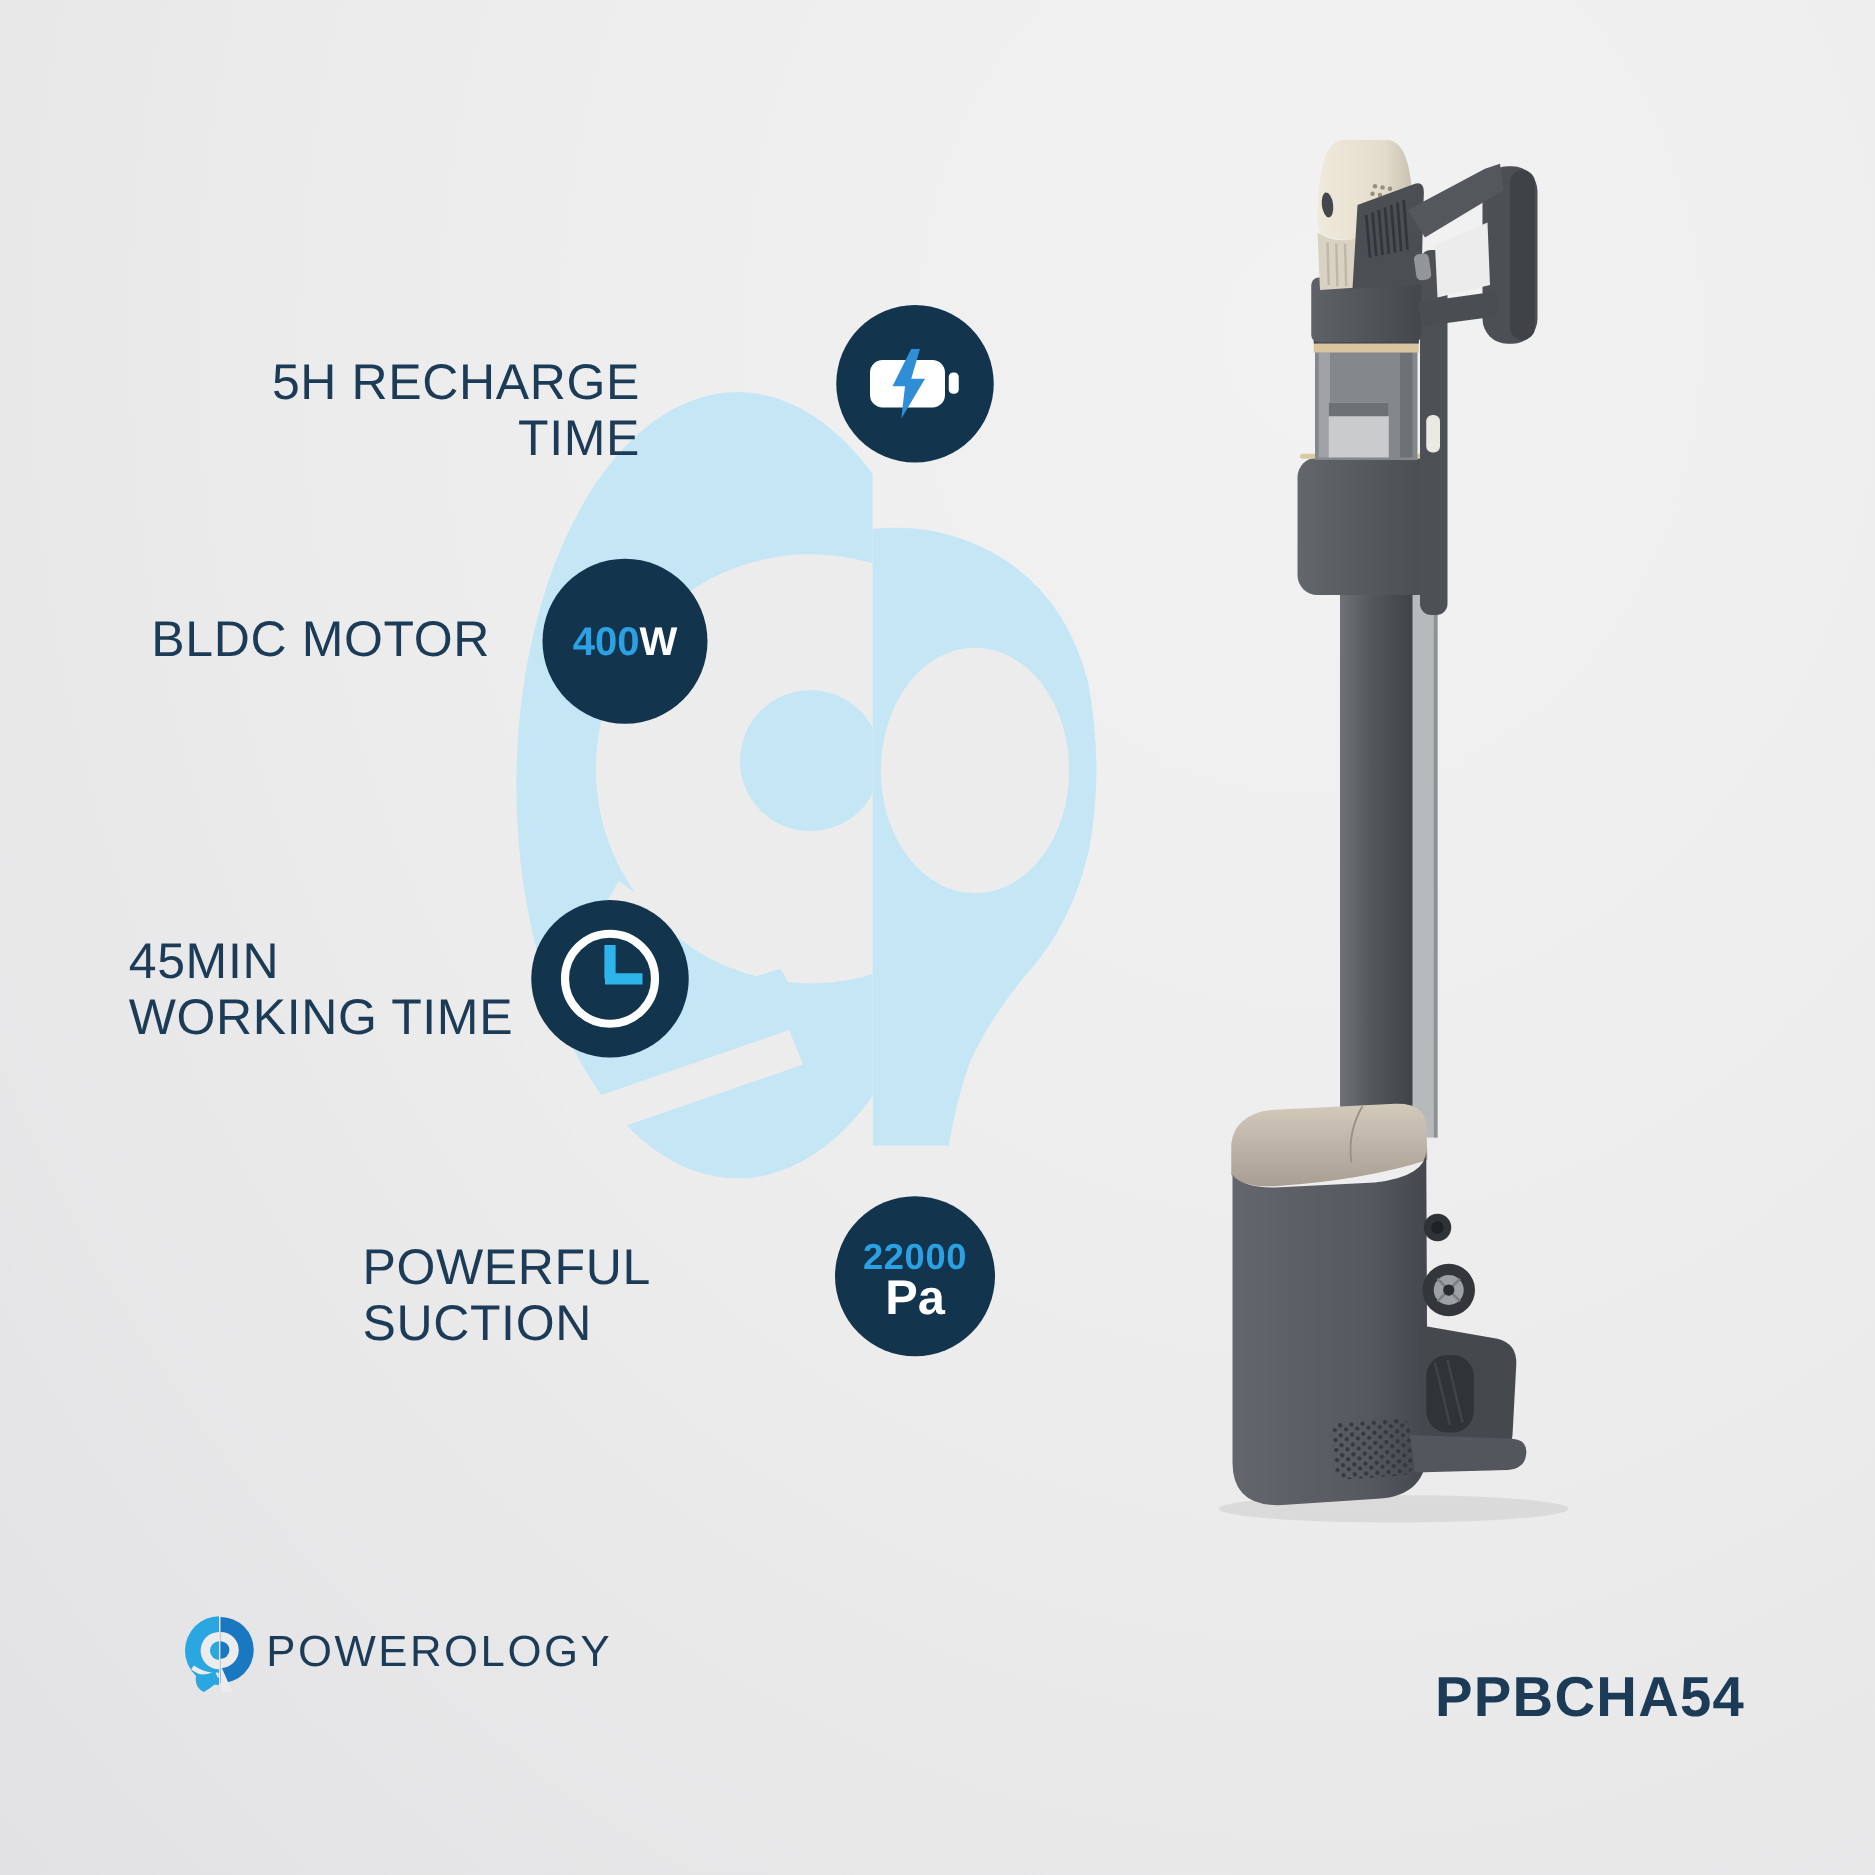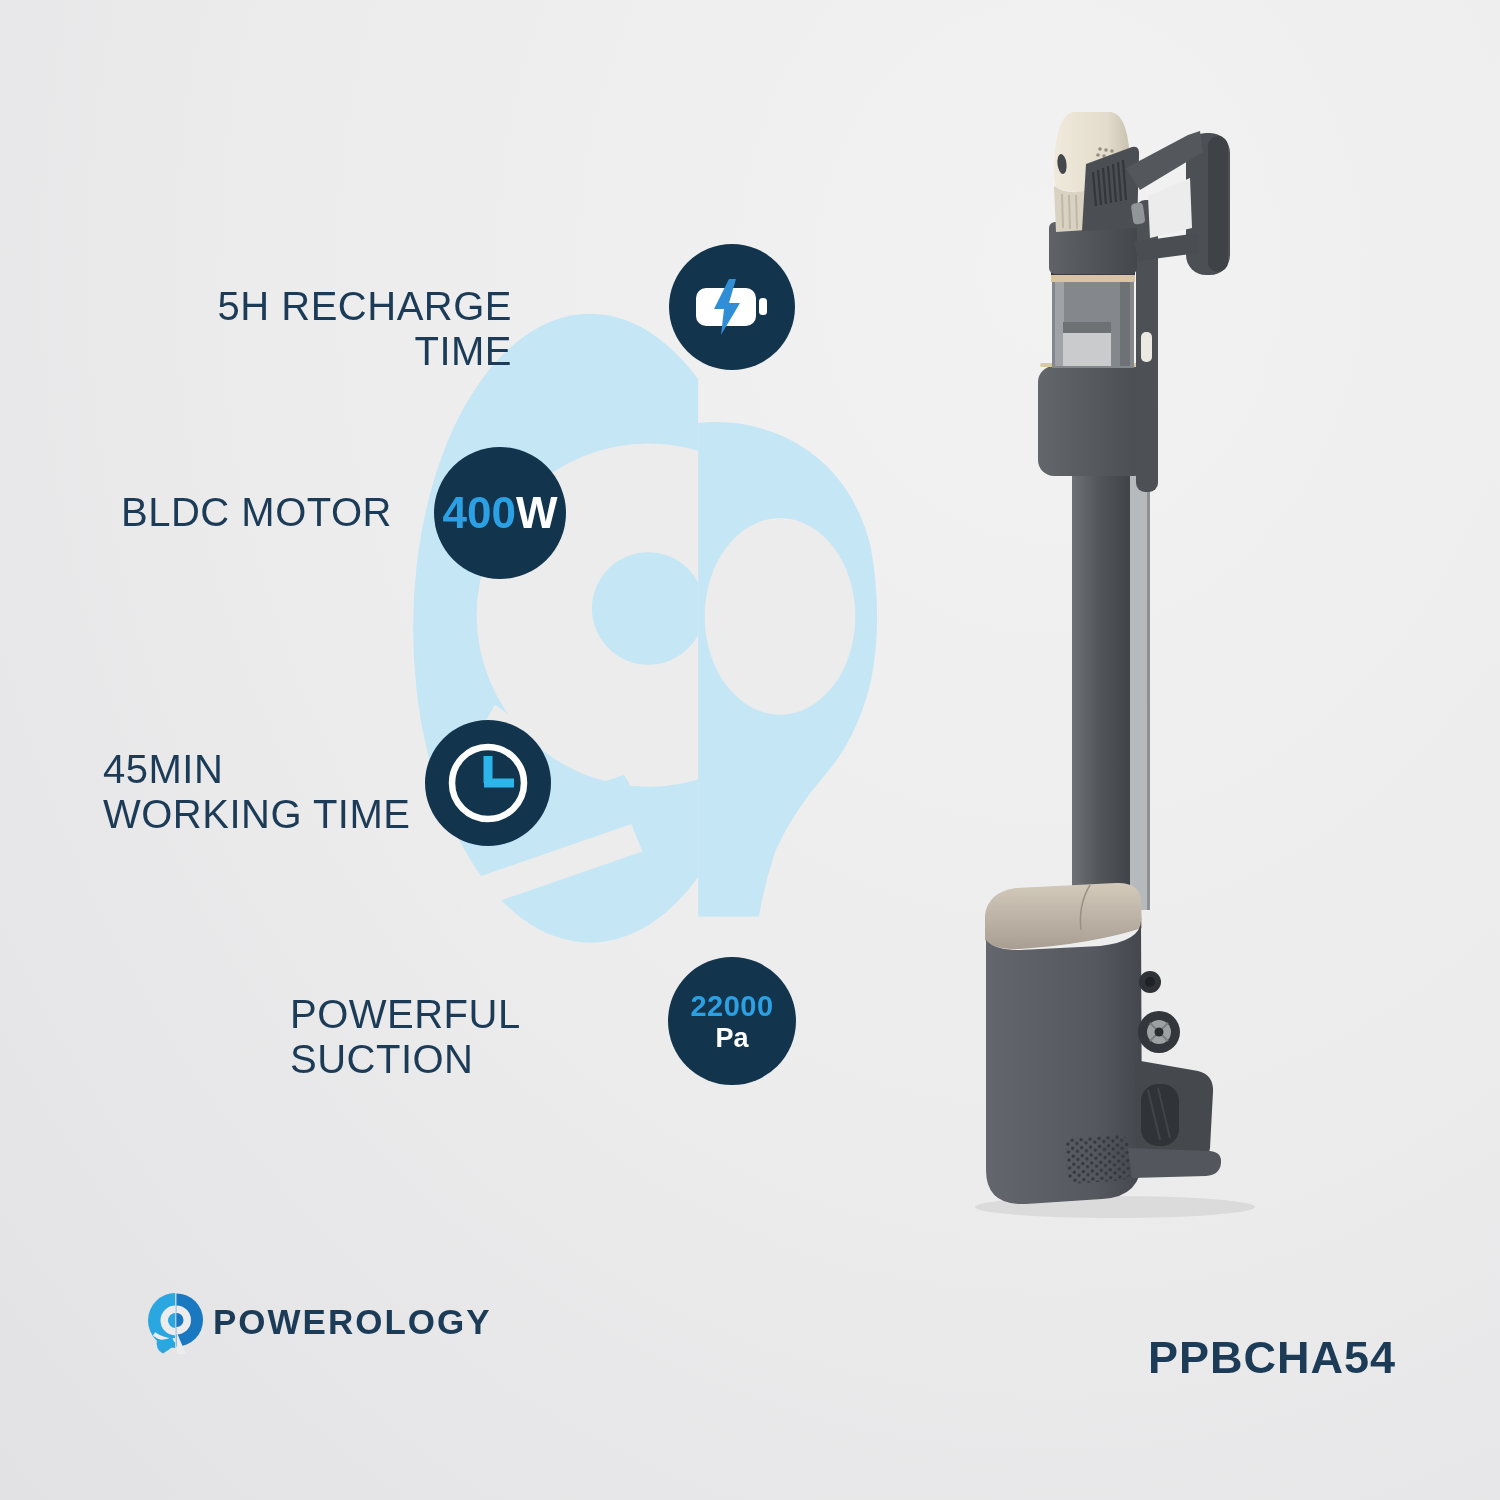--- a/index.html
+++ b/index.html
@@ -15,25 +15,25 @@
   }
   .feature-label .ln{display:block;}
   .align-r{text-align:right;}
   .align-c{text-align:left;}
   .badge{
     border-radius:50%;background:var(--navy);
     display:flex;align-items:center;justify-content:center;flex-direction:column;
   }
   .badge .big{color:var(--accent-blue);font-weight:700;}
   .badge .unit{color:#ffffff;font-weight:700;}
-  .badge-inline{font-size:44px;letter-spacing:0;line-height:44px;white-space:nowrap;}
+  .badge-inline{font-size:32px;letter-spacing:0;line-height:44px;white-space:nowrap;}
   .badge-stack-top{font-size:29px;line-height:34px;letter-spacing:.5px;text-align:center;}
-  .badge-stack-bot{font-size:27px;line-height:31px;}
+  .badge-stack-bot{font-size:39px;line-height:31px;}
   .footer-brand{
-    color:var(--text-navy);font-weight:700;font-size:35px;letter-spacing:2px;line-height:60px;
+    color:var(--text-navy);font-weight:400;font-size:35px;letter-spacing:2px;line-height:60px;
   }
   .footer-model{
     color:var(--text-navy);font-weight:700;font-size:45px;letter-spacing:1px;
   }
 </style>
 </head>
 <body>
 
 <div id="canvas">
 

